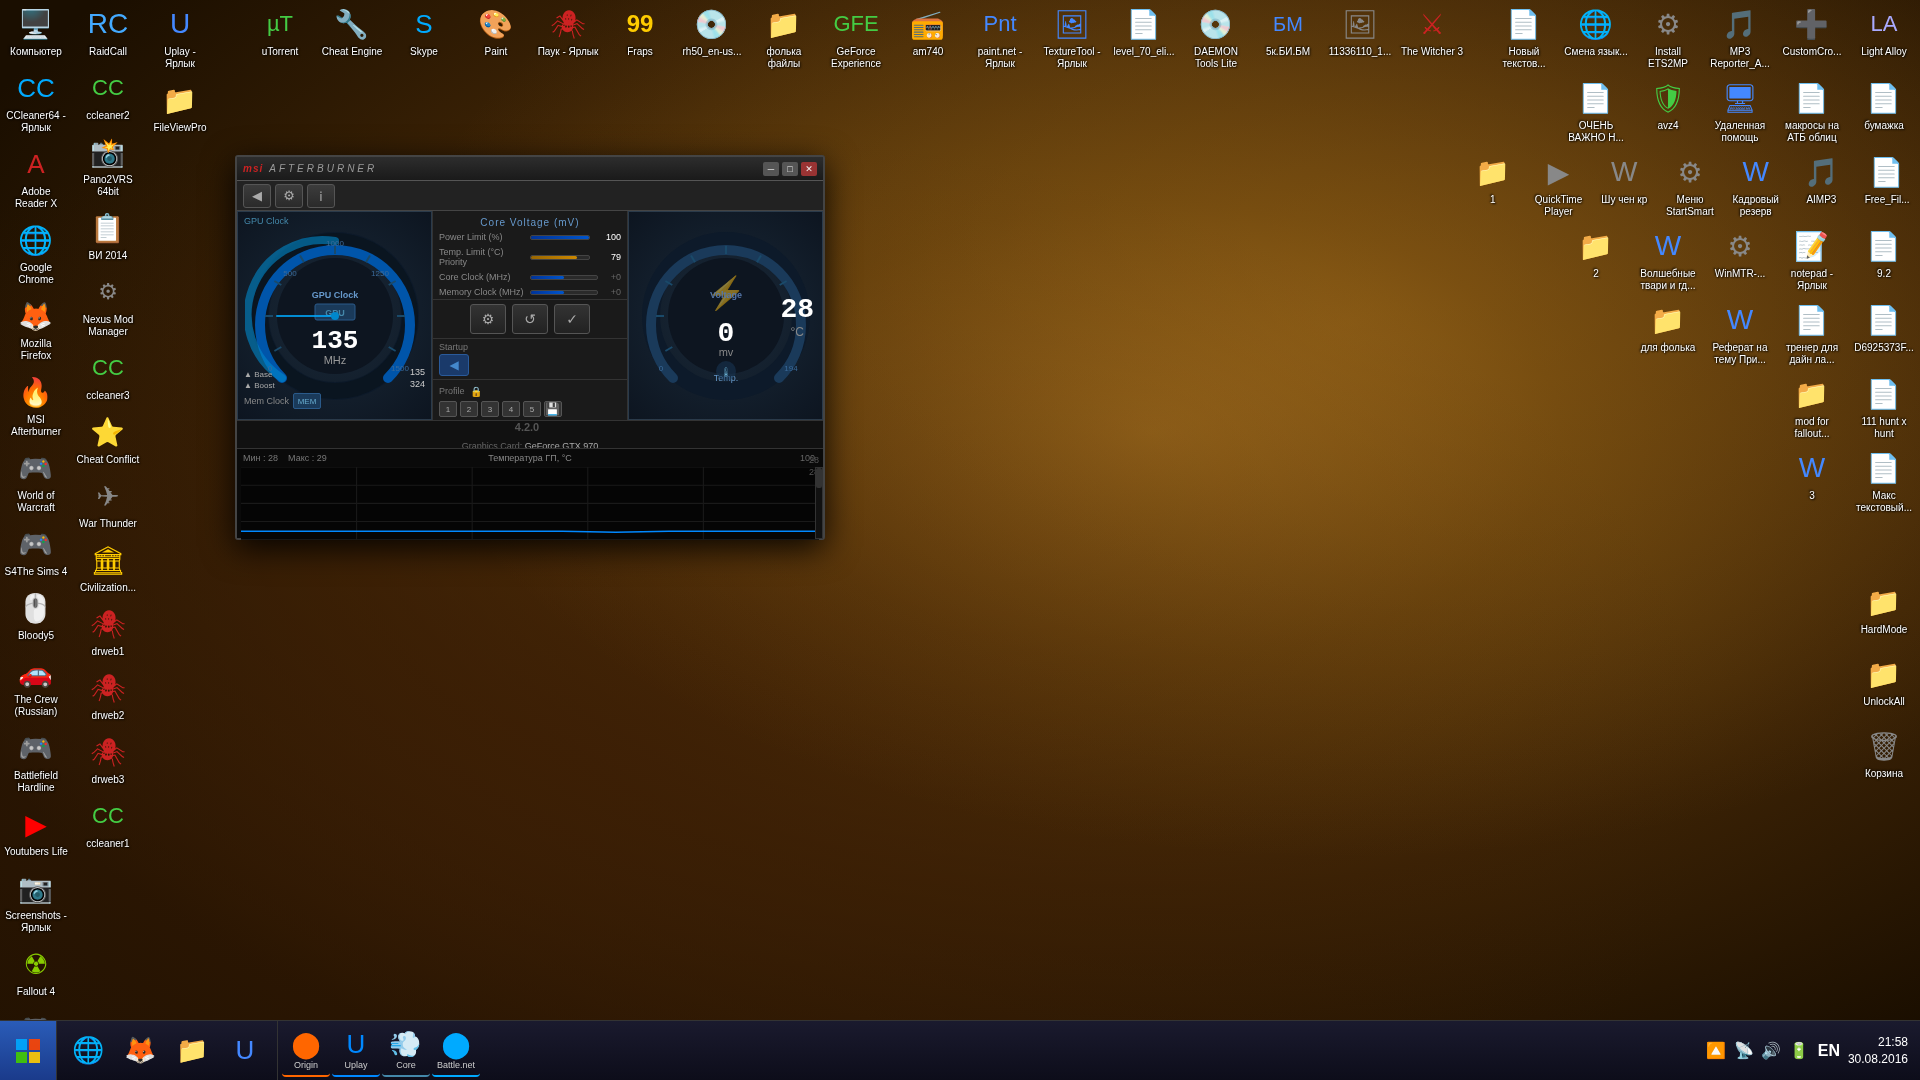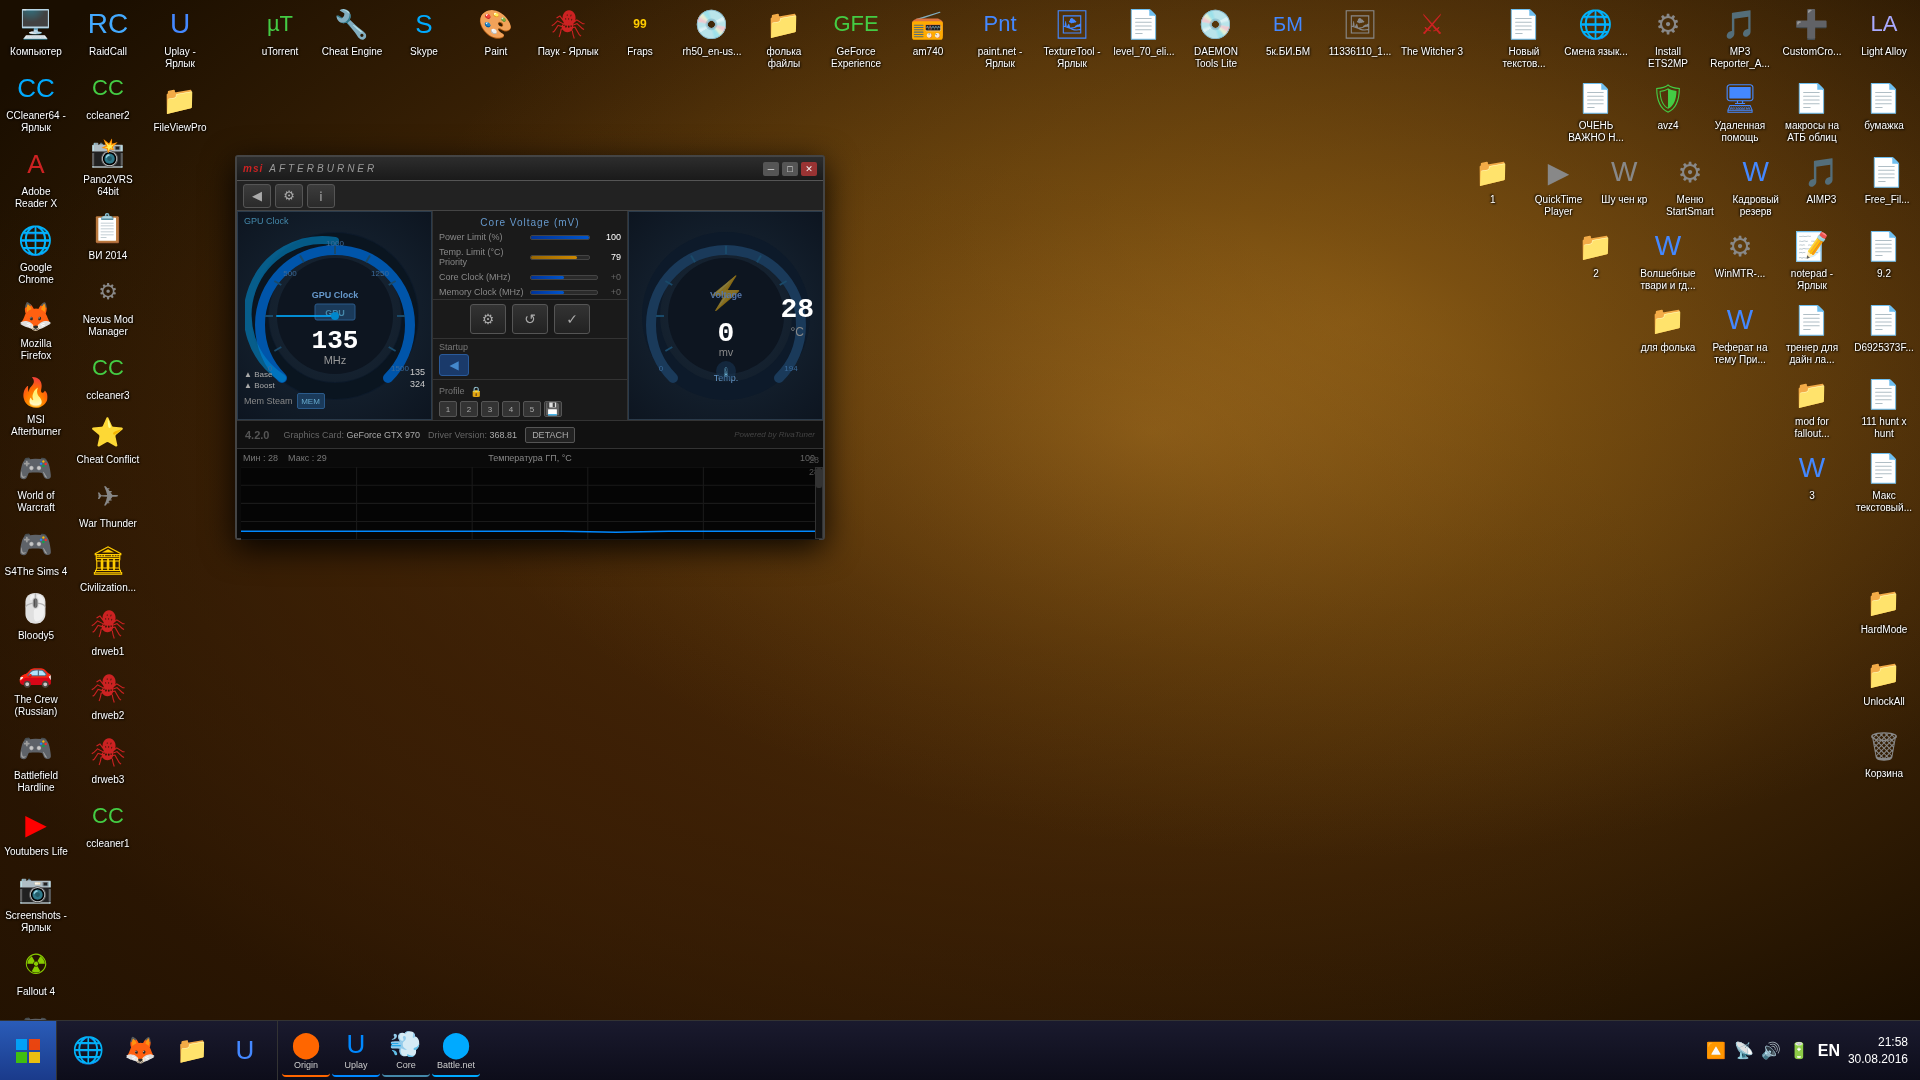--- a/index.html
+++ b/index.html
@@ -428,20 +428,21 @@
 
     .bottom-bar {
       height: 28px;
       background: #111;
       border-top: 1px solid #333;
       display: flex;
       align-items: center;
       padding: 0 8px;
       gap: 8px;
       flex-shrink: 0;
+      flex-direction: column;
     }
 
     .gpu-info {
       font-size: 9px;
       color: #666;
     }
 
     .ver-num {
       font-size: 11px;
       color: #555;
@@ -633,21 +634,21 @@
     </div>
     <div class="desktop-icon">
       <div class="icon-img" style="color:#4488ff;">🎨</div>
       <div class="icon-label">Paint</div>
     </div>
     <div class="desktop-icon">
       <div class="icon-img" style="color:#cc2222;">🕷</div>
       <div class="icon-label">Паук - Ярлык</div>
     </div>
     <div class="desktop-icon">
-      <div class="icon-img" style="color:#ffcc00;font-size:12px;font-weight:bold;">99</div>
+      <div class="icon-img" style="color:#ffcc00;font-size:24px;font-weight:bold;">99</div>
       <div class="icon-label">Fraps</div>
     </div>
     <div class="desktop-icon">
       <div class="icon-img" style="color:#888;">💿</div>
       <div class="icon-label">rh50_en-us...</div>
     </div>
     <div class="desktop-icon">
       <div class="icon-img" style="color:#ffcc00;">📁</div>
       <div class="icon-label">фолька файлы</div>
     </div>
@@ -925,21 +926,21 @@
         <div style="position:absolute;bottom:28px;left:6px;font-size:8px;color:#aaa;line-height:1.4;">
           <div>▲ Base</div>
           <div>▲ Boost</div>
         </div>
         <div style="position:absolute;bottom:28px;right:6px;font-size:9px;color:#ccc;line-height:1.4;text-align:right;">
           <div>135</div>
           <div>324</div>
         </div>
 
         <div style="position:absolute;bottom:10px;left:6px;display:flex;align-items:center;gap:4px;">
-          <span style="font-size:9px;color:#888;">Mem Steam</span>
+          <span style="font-size:9px;color:#888;">Mem Clock</span>
           <div style="width:28px;height:16px;background:#1a3a5a;border:1px solid #2a5a8a;border-radius:2px;display:flex;align-items:center;justify-content:center;font-size:8px;color:#66aacc;">MEM</div>
         </div>
       </div>
 
       <div class="center-panel">
         <div class="controls-area">
 
           <div class="ctrl-title">Core Voltage (mV)</div>
 
           <div class="ctrl-row">

